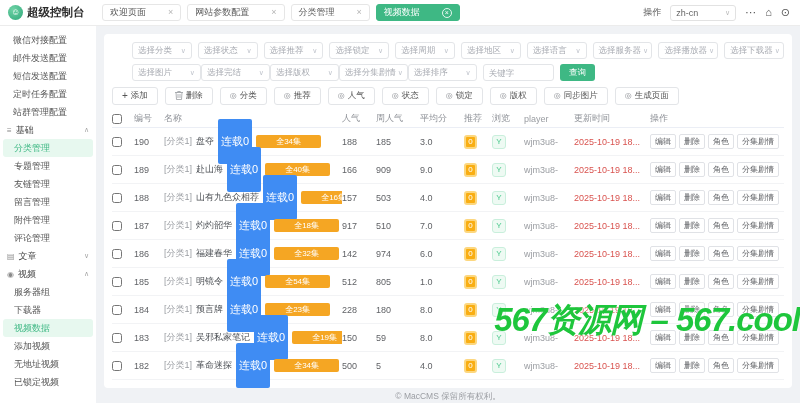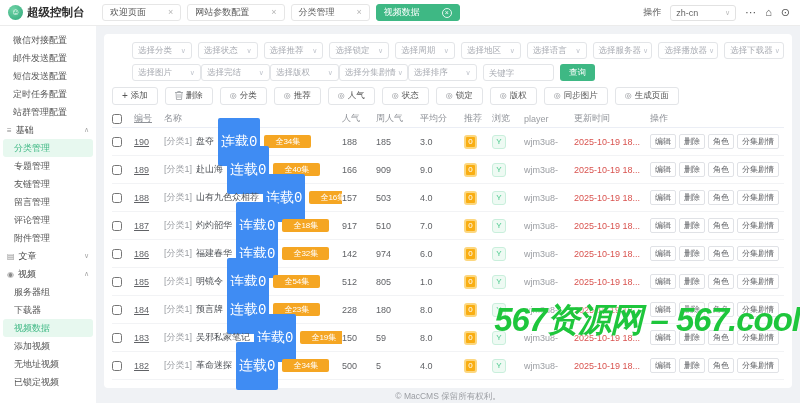--- a/index.html
+++ b/index.html
@@ -50,34 +50,34 @@
   .tb-ico { color:#8d9095; font-size:8px; line-height:1; }
   .tb-ico.plus { color:#555; font-size:10px; }
 
   
   .thead, .trow { display:flex; align-items:center; }
   .thead { height:18px; font-size:9px; color:#909399; border-bottom:1px solid #ebeef5; }
   .trow { height:28px; border-bottom:1px solid #f2f3f5; font-size:9px; color:#606266; }
   .col { white-space:nowrap; overflow:hidden; }
   .c-check { width:22px; flex-shrink:0; }
   .c-check input { width:10px; height:10px; cursor:pointer; vertical-align:middle; }
-  .c-id { width:30px; flex-shrink:0;text-decoration:underline; }
+  .c-id { width:30px; flex-shrink:0; }
   .c-name { flex:1; min-width:0; display:flex; align-items:center; gap:4px; }
   .cat { color:#9a9da2; }
   .vname { color:#4e5257; }
   .c-hits { width:34px; flex-shrink:0; }
   .c-week { width:44px; flex-shrink:0; }
   .c-score { width:44px; flex-shrink:0; }
   .c-rec { width:28px; flex-shrink:0; }
   .c-flag { width:32px; flex-shrink:0; }
   .c-player { width:50px; flex-shrink:0; color:#9a9da2; }
   .c-time { width:76px; flex-shrink:0; color:#d9534f; }
   .c-actions { width:134px; flex-shrink:0; display:flex; gap:3px; }
-  .badge-serial { background:#3f8cf3; color:#fff; font-size:14px; padding:15px 3px; border-radius:2px; flex-shrink:0;font-family:Liberation Mono, monospace; }
-  .badge-ep { background:#f5a623; color:#fff; font-size:8px; padding:1px 11px; border-radius:2px; flex-shrink:0; }
+  .badge-serial { background:#3f8cf3; color:#fff; font-size:11px; padding:15px 3px; border-radius:2px; flex-shrink:0; }
+  .badge-ep { background:#f5a623; color:#fff; font-size:8px; padding:1px 20px; border-radius:2px; flex-shrink:0; }
   .rec-badge { display:inline-flex; align-items:center; justify-content:center; width:13px; height:14px; background:#f9ae13; border:2px solid #fcd77f; border-radius:3px; color:#fff; font-size:8px; }
   .flag-badge { display:inline-flex; align-items:center; justify-content:center; width:14px; height:14px; background:#eefaf3; border:1px solid #c9efdc; border-radius:3px; color:#48c98b; font-size:8px; }
   .act-btn { height:15px; padding:0 4px; background:#fff; border:1px solid #e0e2e6; border-radius:2px; color:#606266; font-size:8px; cursor:pointer; font-family:inherit; white-space:nowrap; }
 
   
   .watermark { position:absolute; top:272px; right:0px; font-size:33px; font-weight:bold; font-style:italic; color:#1ec63c; white-space:nowrap; z-index:6; letter-spacing:-1px; text-shadow:0 0 3px rgba(255,255,255,.9); pointer-events:none; }
   .footer { text-align:center; font-size:8.5px; color:#9a9da2; padding:3px 0 2px 0; }
 </style>
 </head>
 <body>
@@ -145,23 +145,23 @@
     <div>
 
         <div class="side-sub active">分类管理</div>
 
         <div class="side-sub">专题管理</div>
 
         <div class="side-sub">友链管理</div>
 
         <div class="side-sub">留言管理</div>
 
+        <div class="side-sub">附件管理</div>
+
         <div class="side-sub">评论管理</div>
-
-        <div class="side-sub">附件管理</div>
       </div>
 
     <div class="side-section">
       <span class="sec-icon">▤</span>
       <span>文章</span>
       <span class="sec-arrow">∨</span>
     </div>
 
     <div class="side-section">
       <span class="sec-icon">◉</span>

